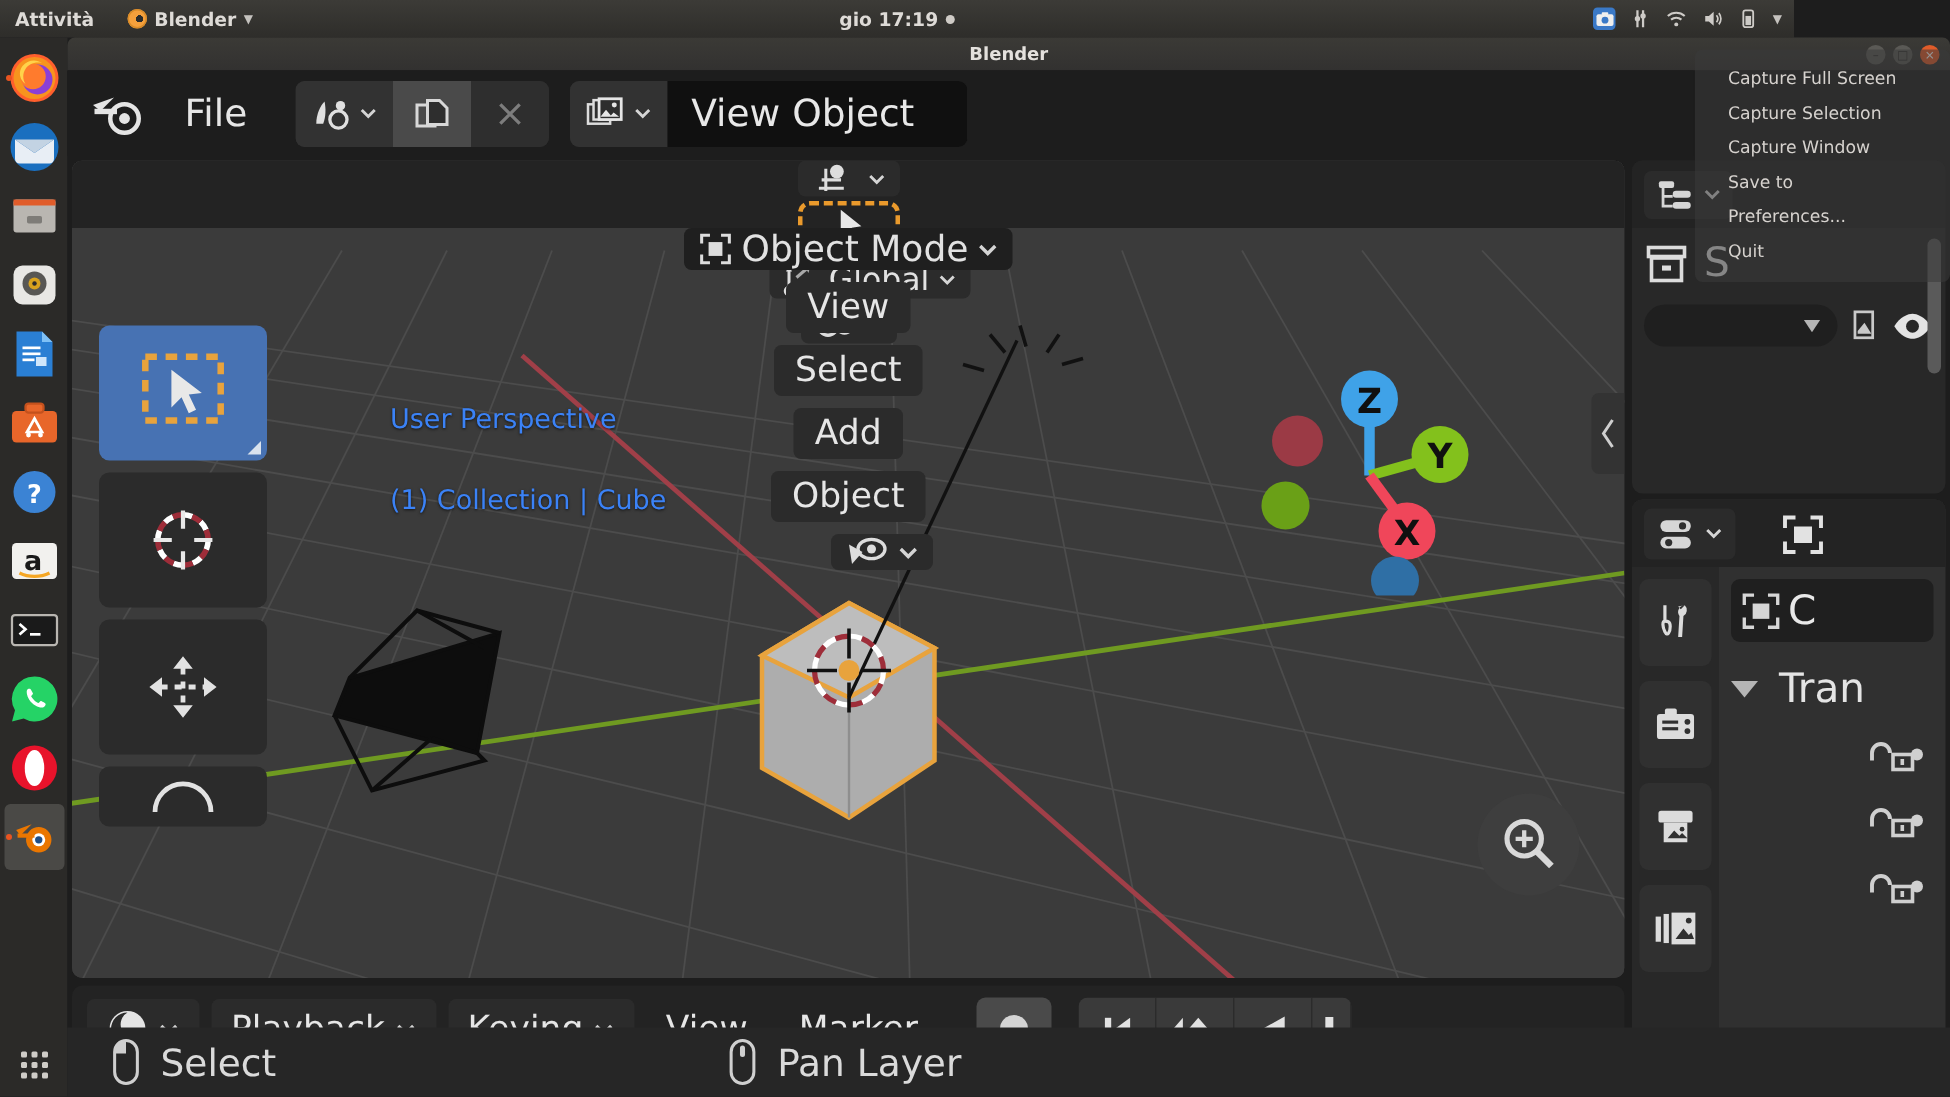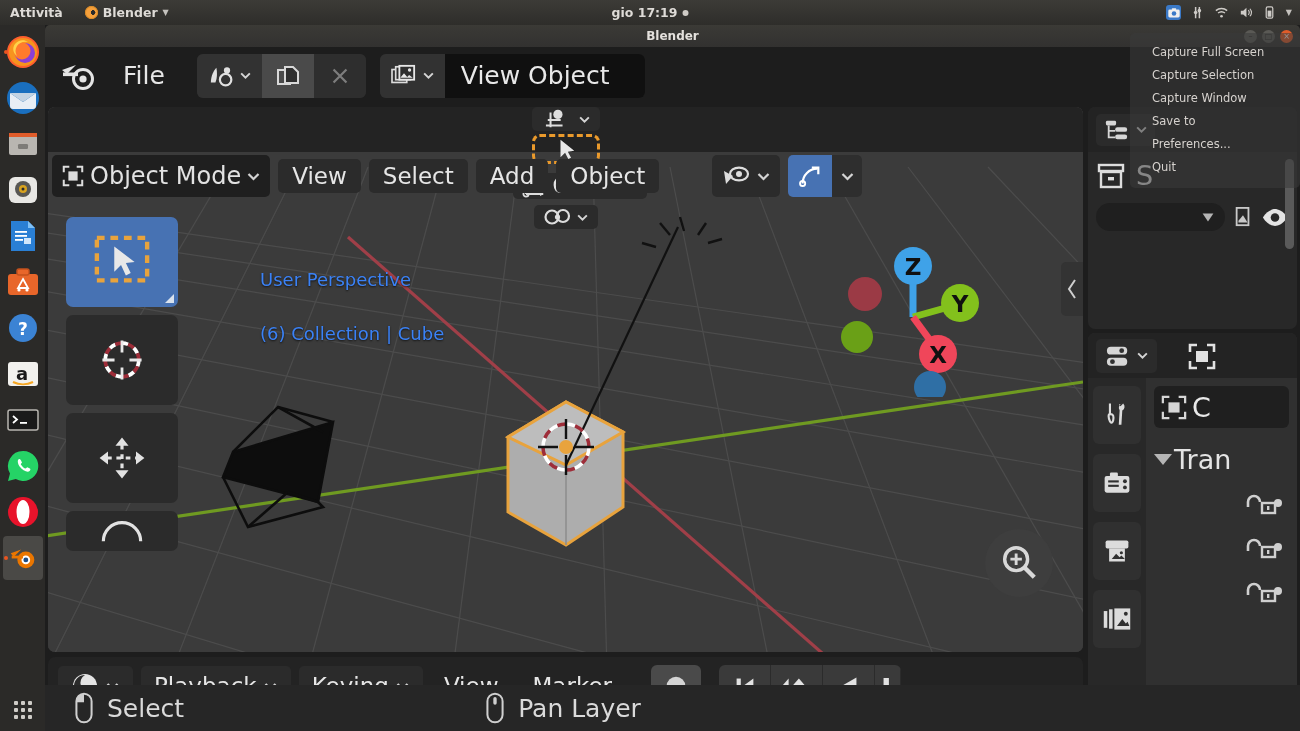--- a/index.html
+++ b/index.html
@@ -6,21 +6,21 @@
   html, body {
     width: 1300px; height: 731px;
     background: #1d1d1d;
     font-family: "DejaVu Sans", "Liberation Sans", sans-serif;
     overflow: hidden;
   }
   .root { position: relative; width: 1300px; height: 731px; }
 
   
   .gnome-panel {
-    position: absolute; left: 0; top: 0; width: 1300px; height: 25px;
+    position: absolute; left: 0; top: 0; width: 1196px; height: 25px;
     background: linear-gradient(180deg, #3c3b37 0%, #2e2d2a 100%);
     display: flex; align-items: center; color: #dedbd7;
     font-size: 12.5px; font-weight: bold;
   }
   .gp-activities { margin-left: 10px; }
   .gp-app { margin-left: 22px; display: flex; align-items: center; gap: 5px; }
   .gp-app-ico {
     width: 13px; height: 13px; border-radius: 50%;
     background: radial-gradient(circle at 62% 50%, #2b2b2b 0 23%, #f5a03c 24% 100%);
     box-shadow: inset 0 0 0 1px #d98b28;
@@ -121,20 +121,21 @@
   .vp-header {
     position: absolute; left: 0; top: 0; width: 100%; height: 45px;
     background: #232323; display: flex; align-items: center; gap: 6px; padding: 0 8px;
     z-index: 6;
     flex-direction: column;
   }
   .vp-header2 {
     position: absolute; left: 0; top: 45px; width: 100%; height: 48px;
     background: transparent; display: flex; align-items: center; gap: 8px; padding: 0 4px;
     z-index: 6;
+    flex-direction: column;
   }
   .tool-btn {
     background: #2b2b2b; border-radius: 5px; height: 38px;
     display: flex; align-items: center; justify-content: center; gap: 5px;
     padding: 0 9px; color: #e2e2e2; font-size: 21px;
   }
   .tool-btn.dark { background: #1f1f1f; }
   .seg-group { display: flex; border-radius: 5px; overflow: hidden; }
   .seg {
     width: 48px; height: 38px; background: #4a4a4a;
@@ -249,21 +250,21 @@
     width: 48px; height: 58px; border-radius: 6px; background: #303030;
     display: flex; align-items: center; justify-content: center;
   }
   .pr-main { flex: 1; padding: 8px; }
   .pr-name {
     display: flex; align-items: center; gap: 4px; height: 42px;
     background: #1f1f1f; border-radius: 6px; padding: 0 6px;
     color: #e8e8e8; font-size: 27px;
   }
   .pr-panel-head {
-    display: flex; align-items: center; gap: 2px; margin-top: 16px;
+    display: flex; align-items: center; gap: 14px; margin-top: 16px;
     color: #e4e4e4; font-size: 27px; text-align: right;
   }
   .tri-down { width: 0; height: 0; border-style: solid;
     border-width: 11px 9px 0 9px; border-color: #b5b5b5 transparent transparent transparent; }
   .locks { margin-top: 18px; display: flex; flex-direction: column; gap: 18px; padding-left: 88px; }
 
   
   .statusbar {
     position: absolute; left: 45px; top: 685px; width: 1255px; height: 46px;
     background: #262626; display: flex; align-items: center; gap: 0;
@@ -592,21 +593,21 @@
 
         <g>
           <circle cx="518" cy="340" r="23" fill="none" stroke="#ffffff" stroke-width="3.5" stroke-dasharray="9 9"></circle>
           <circle cx="518" cy="340" r="23" fill="none" stroke="#9e2d39" stroke-width="3.5" stroke-dasharray="9 9" stroke-dashoffset="9"></circle>
           <path d="M518 312 V332 M518 348 V368 M490 340 H510 M526 340 H546" stroke="#111" stroke-width="2.4"></path>
           <circle cx="518" cy="340" r="7" fill="#e8a33d"></circle>
         </g>
       </svg>
 
       <div class="vp-text" style="top:162px">User Perspective</div>
-      <div class="vp-text" style="top:216px">(6) Collection | Cube</div>
+      <div class="vp-text" style="top:216px">(1) Collection | Cube</div>
 
       <div class="vp-header">
         <div class="tool-btn">
           <svg viewBox="0 0 32 26" width="32" height="24">
             <path d="M4 20h18M9 6v16" stroke="#ddd" stroke-width="2.2" fill="none"></path>
             <path d="M6 14h14" stroke="#ddd" stroke-width="2.2" fill="none"></path>
             <circle cx="17" cy="8" r="5" fill="#ddd"></circle>
           </svg>
           <svg class="chev" viewBox="0 0 12 12">
               <path d="M2 4l4 4 4-4" stroke="#d4d4d4" stroke-width="1.8" fill="none"></path>

